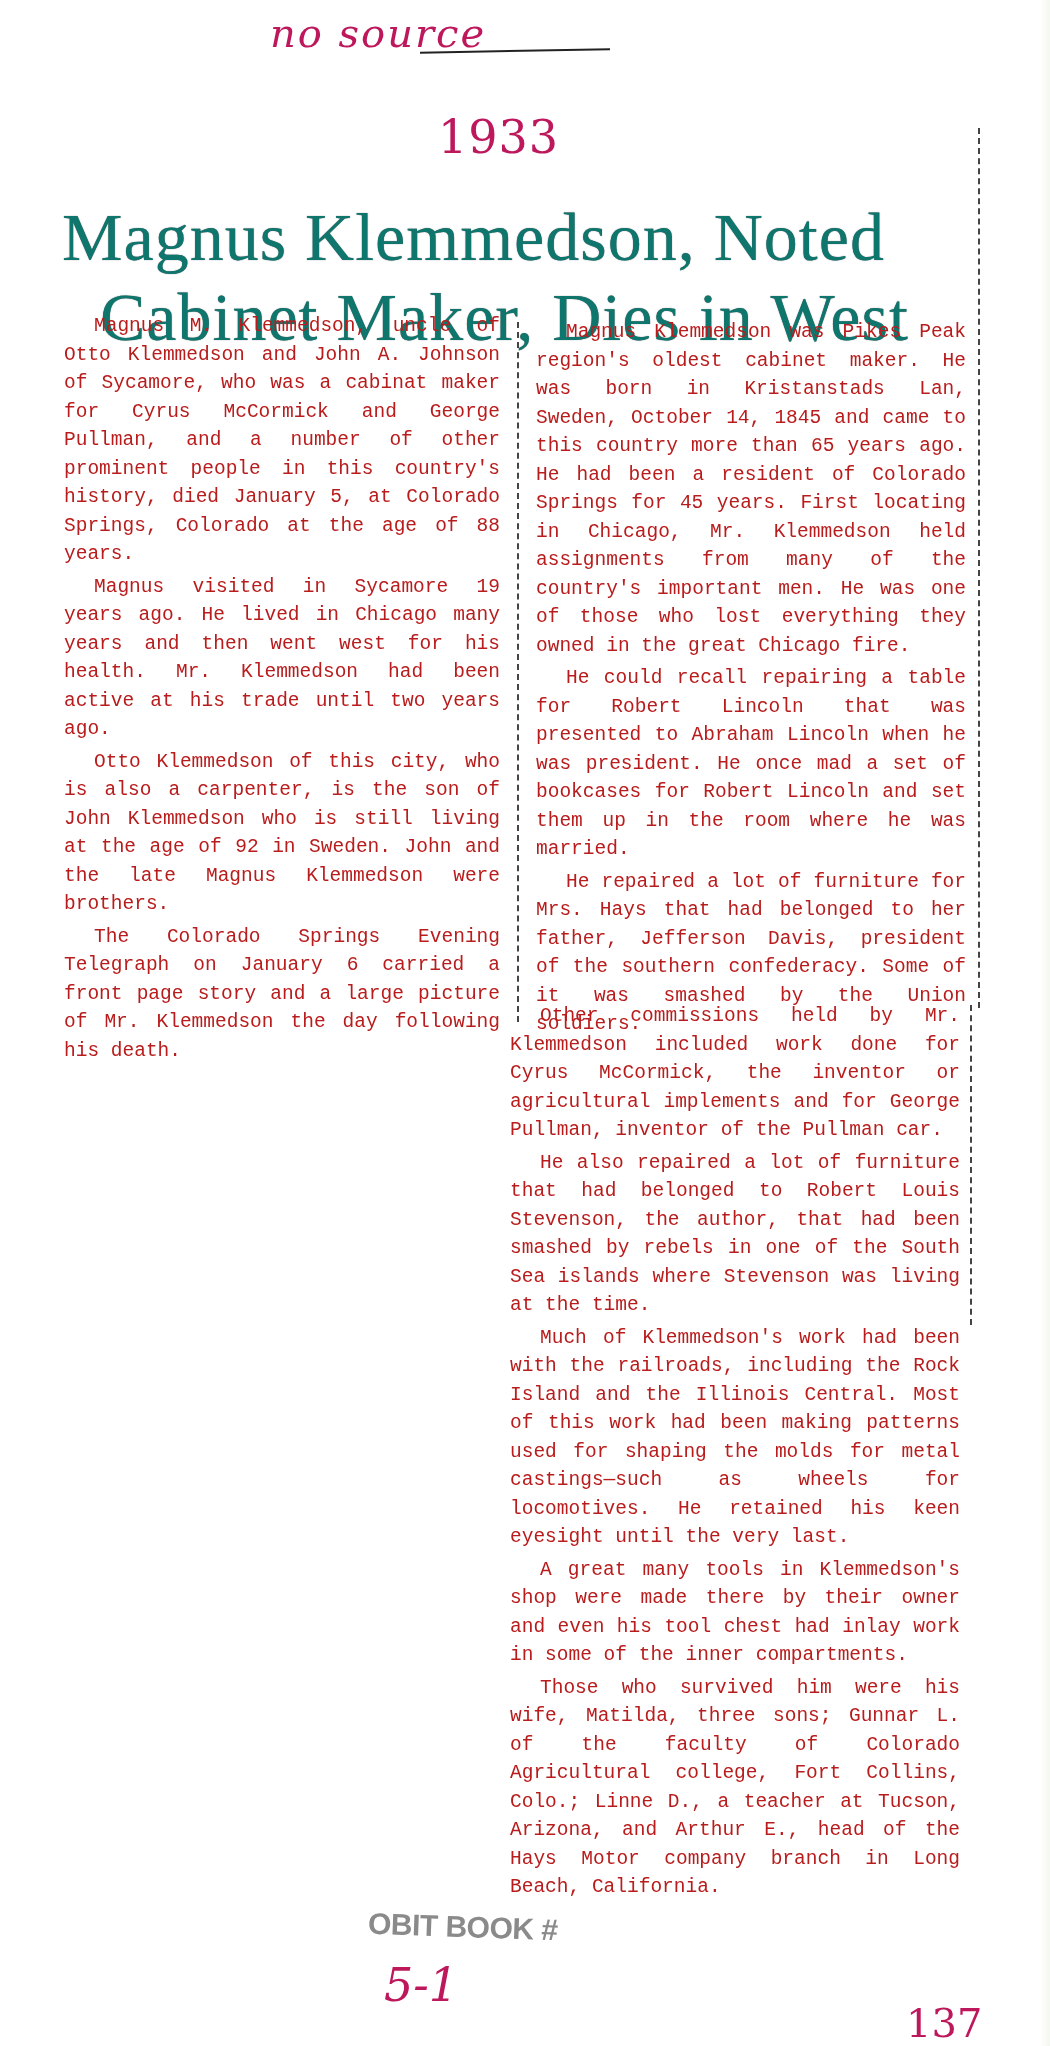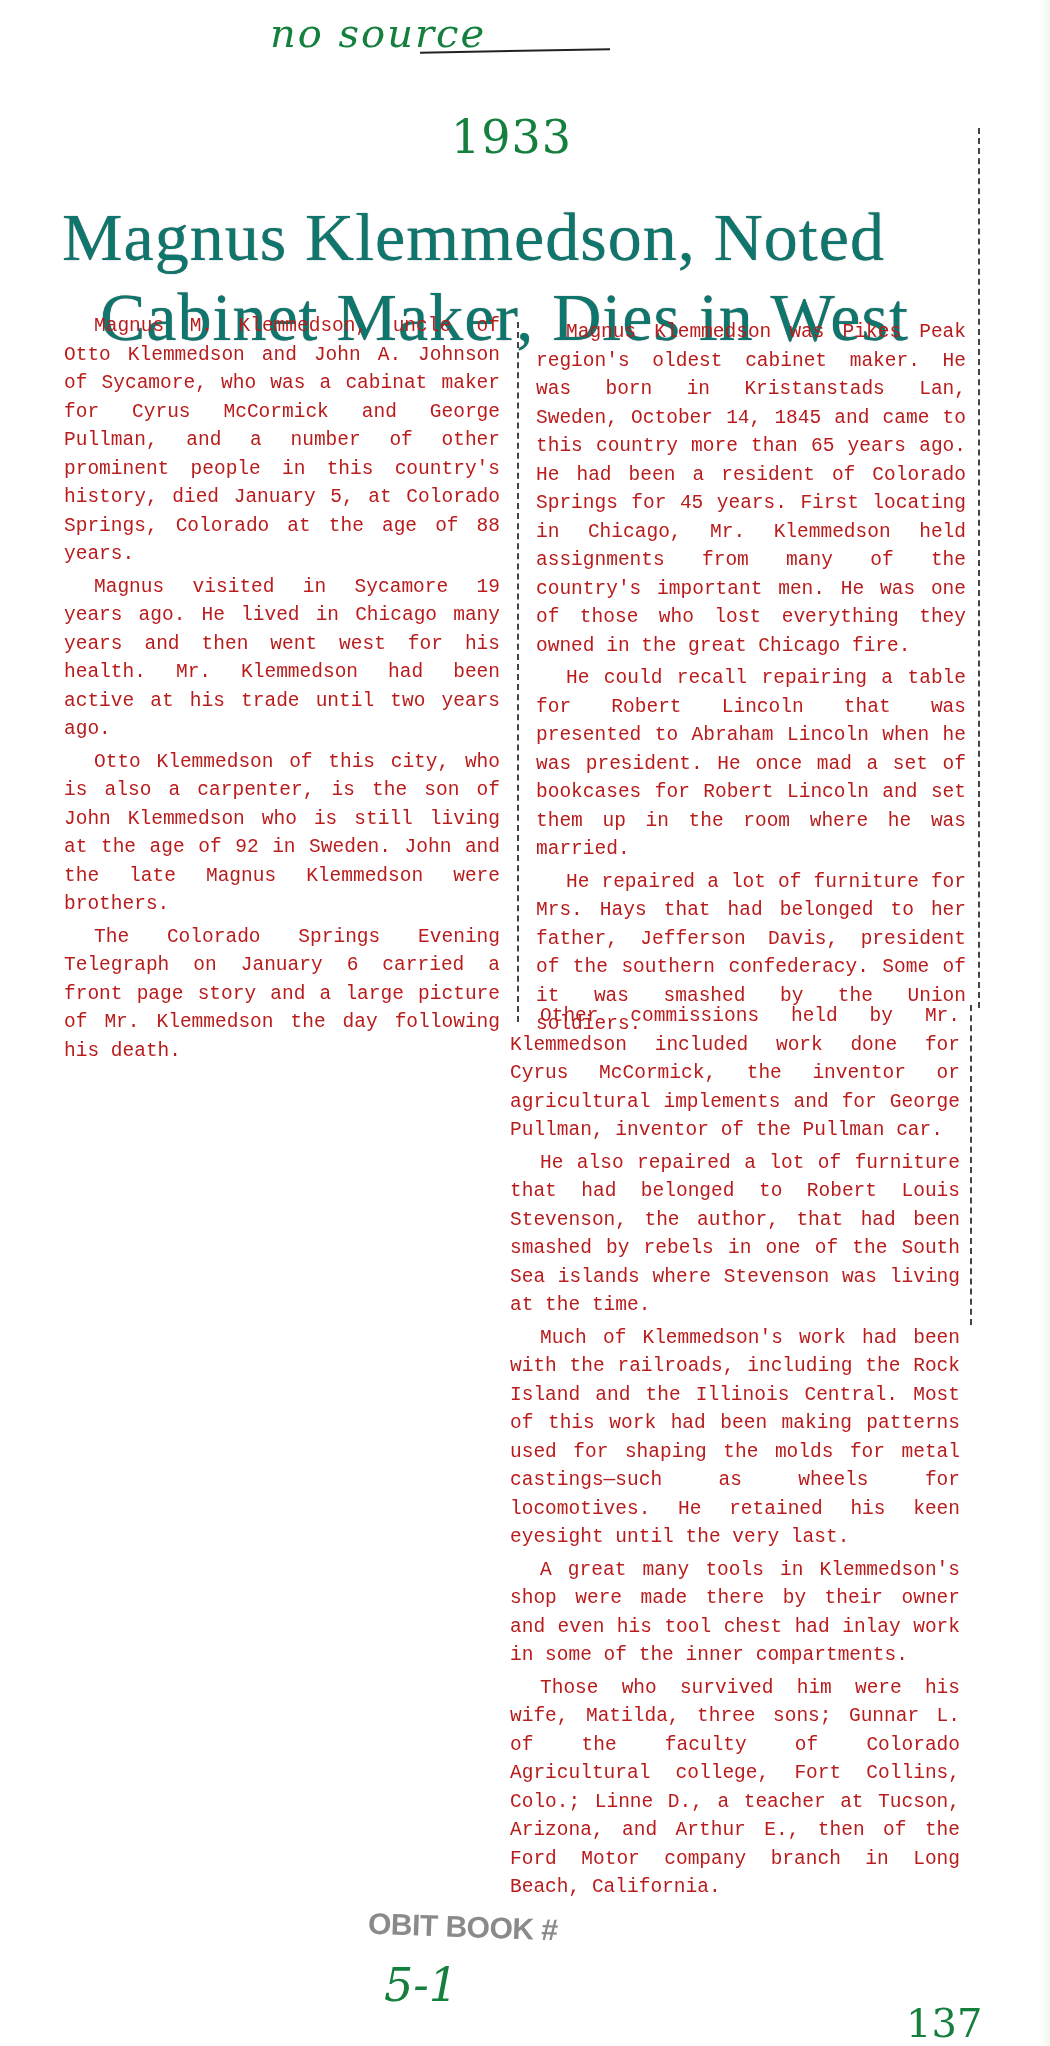--- a/index.html
+++ b/index.html
@@ -1,20 +1,20 @@
 <!DOCTYPE html>
 <html><head>
 <meta charset="utf-8">
 <style>
   html, body { margin: 0; padding: 0; background: #ffffff; }
   body { width: 1050px; height: 2046px; position: relative; overflow: hidden; font-family: "Liberation Serif", serif; color: #1a1a1a; }
-  .hand { position: absolute; font-family: "DejaVu Serif", serif; font-style: italic; color: #15803d; }
+  .hand { position: absolute; font-family: "DejaVu Serif", serif; font-style: italic; color: #be185d; }
   #note-source { left: 270px; top: 10px; font-size: 40px; letter-spacing: 2px; }
   #note-source-line { position: absolute; left: 420px; top: 50px; width: 190px; height: 2px; background: #222; transform: rotate(-1deg); }
-  #note-year { left: 438px; top: 110px; font-size: 46px; font-style: normal; letter-spacing: 1px; margin-left: 13px; }
+  #note-year { left: 438px; top: 110px; font-size: 46px; font-style: normal; letter-spacing: 1px; }
   .headline { position: absolute; left: 30px; width: 960px; text-align: left; font-family: "Liberation Serif", serif; font-size: 68px; line-height: 78px; color: #0f766e; letter-spacing: 1px; font-weight: normal; text-shadow: 0 0 1px #555; }
   #headline-1 { top: 152px; left: 62px; }
   #headline-2 { top: 232px; left: 100px; }
   .col { position: absolute; font-family: "Liberation Mono", monospace; font-size: 19.5px; line-height: 28.5px; color: #b91c1c; text-align: justify; }
   .col p { margin: 0 0 4px 0; text-indent: 30px; }
   #col-left { left: 64px; top: 312px; width: 436px; }
   #col-right-a { left: 536px; top: 318px; width: 430px; }
   #col-right-b { left: 510px; top: 1002px; width: 450px; }
   .rule { position: absolute; border-left: 2px dashed #444; }
   #rule-mid { left: 517px; top: 322px; height: 700px; }
@@ -52,18 +52,18 @@
   <p>Magnus Klemmedson was Pikes Peak region's oldest cabinet maker. He was born in Kristanstads Lan, Sweden, October 14, 1845 and came to this country more than 65 years ago. He had been a resident of Colorado Springs for 45 years. First locating in Chicago, Mr. Klemmedson held assignments from many of the country's important men. He was one of those who lost everything they owned in the great Chicago fire.</p>
   <p>He could recall repairing a table for Robert Lincoln that was presented to Abraham Lincoln when he was president. He once mad a set of bookcases for Robert Lincoln and set them up in the room where he was married.</p>
   <p>He repaired a lot of furniture for Mrs. Hays that had belonged to her father, Jefferson Davis, president of the southern confederacy. Some of it was smashed by the Union soldiers.</p>
 </div>
 
 <div class="col" id="col-right-b">
   <p>Other commissions held by Mr. Klemmedson included work done for Cyrus McCormick, the inventor or agricultural implements and for George Pullman, inventor of the Pullman car.</p>
   <p>He also repaired a lot of furniture that had belonged to Robert Louis Stevenson, the author, that had been smashed by rebels in one of the South Sea islands where Stevenson was living at the time.</p>
   <p>Much of Klemmedson's work had been with the railroads, including the Rock Island and the Illinois Central. Most of this work had been making patterns used for shaping the molds for metal castings—such as wheels for locomotives. He retained his keen eyesight until the very last.</p>
   <p>A great many tools in Klemmedson's shop were made there by their owner and even his tool chest had inlay work in some of the inner compartments.</p>
-  <p>Those who survived him were his wife, Matilda, three sons; Gunnar L. of the faculty of Colorado Agricultural college, Fort Collins, Colo.; Linne D., a teacher at Tucson, Arizona, and Arthur E., then of the Ford Motor company branch in Long Beach, California.</p>
+  <p>Those who survived him were his wife, Matilda, three sons; Gunnar L. of the faculty of Colorado Agricultural college, Fort Collins, Colo.; Linne D., a teacher at Tucson, Arizona, and Arthur E., head of the Hays Motor company branch in Long Beach, California.</p>
 </div>
 
 <div id="stamp">OBIT BOOK #</div>
 <div class="hand" id="book-num">5-1</div>
 <div class="hand" id="page-num">137</div>
 
 </body></html>

